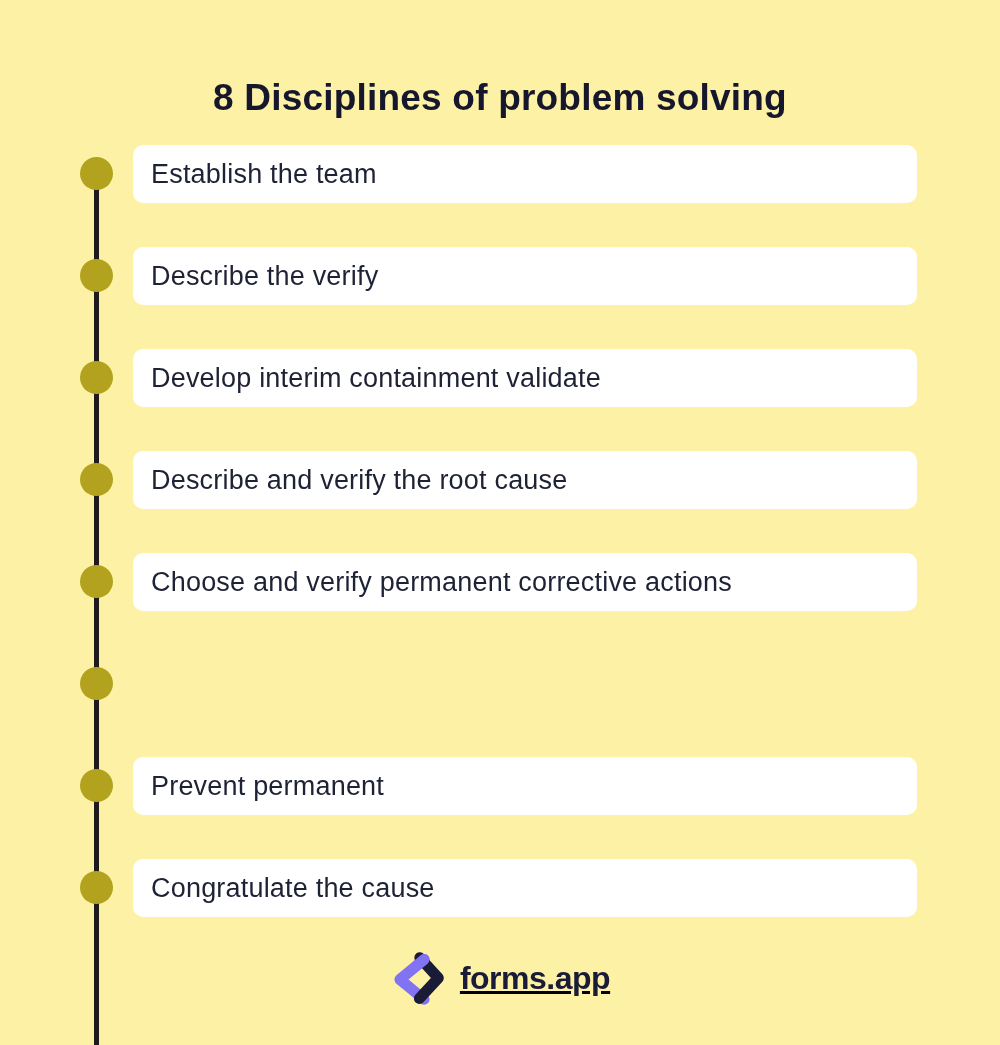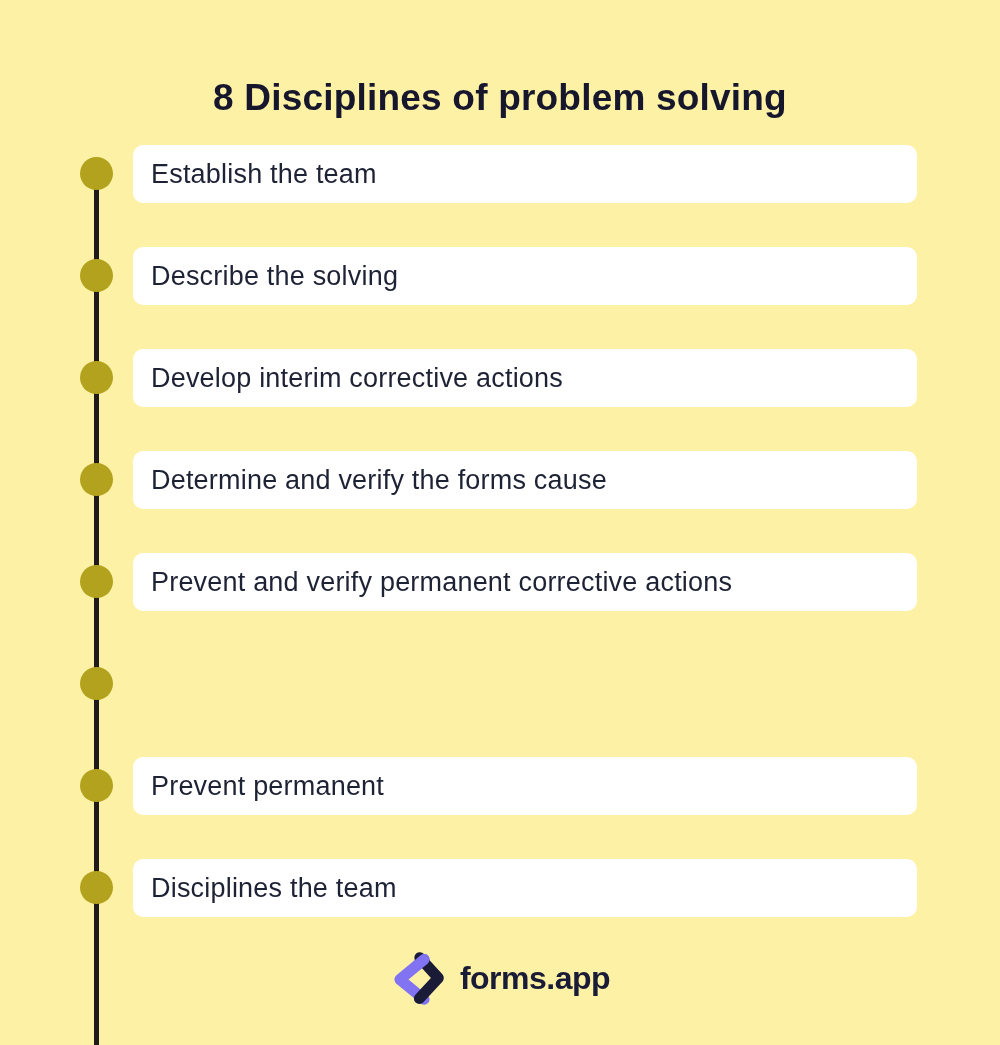--- a/index.html
+++ b/index.html
@@ -77,20 +77,21 @@
     white-space: nowrap;
   }
   .footer-logo {
     position: absolute;
     top: 950px;
     left: 50%;
     transform: translateX(-50%);
     display: flex;
     align-items: center;
     gap: 13px;
+    text-decoration: underline;
   }
   .logo-icon {
     width: 57px;
     height: 57px;
     display: block;
   }
   .brand-text {
     font-size: 32px;
     font-weight: 800;
     letter-spacing: -0.5px;
@@ -109,54 +110,54 @@
   <div class="steps">
     <div class="step-row">
       <span class="step-dot"></span>
       <div class="step-card">
         <span class="step-label">Establish the team</span>
       </div>
     </div>
     <div class="step-row">
       <span class="step-dot"></span>
       <div class="step-card">
-        <span class="step-label">Describe the solving</span>
+        <span class="step-label">Describe the verify</span>
       </div>
     </div>
     <div class="step-row">
       <span class="step-dot"></span>
       <div class="step-card">
-        <span class="step-label">Develop interim corrective actions</span>
+        <span class="step-label">Develop interim containment validate</span>
       </div>
     </div>
     <div class="step-row">
       <span class="step-dot"></span>
       <div class="step-card">
-        <span class="step-label">Determine and verify the forms cause</span>
+        <span class="step-label">Describe and verify the root cause</span>
       </div>
     </div>
     <div class="step-row">
       <span class="step-dot"></span>
       <div class="step-card">
-        <span class="step-label">Prevent and verify permanent corrective actions</span>
+        <span class="step-label">Choose and verify permanent corrective actions</span>
       </div>
     </div>
     <div class="step-row">
       <span class="step-dot"></span>
     </div>
     <div class="step-row">
       <span class="step-dot"></span>
       <div class="step-card">
         <span class="step-label">Prevent permanent</span>
       </div>
     </div>
     <div class="step-row">
       <span class="step-dot"></span>
       <div class="step-card">
-        <span class="step-label">Disciplines the team</span>
+        <span class="step-label">Congratulate the cause</span>
       </div>
     </div>
   </div>
 
   <div class="footer-logo">
     <svg class="logo-icon" viewBox="0 0 60 60" xmlns="http://www.w3.org/2000/svg" aria-hidden="true">
 
       <path d="M36 10 L10.5 31 L36 52" fill="none" stroke="#8273F3" stroke-width="11.5" stroke-linecap="round" stroke-linejoin="round"></path>
 
       <path d="M31.5 8 L51 29.5 L31 51" fill="none" stroke="#1A1B36" stroke-width="11.5" stroke-linecap="round" stroke-linejoin="round"></path>

